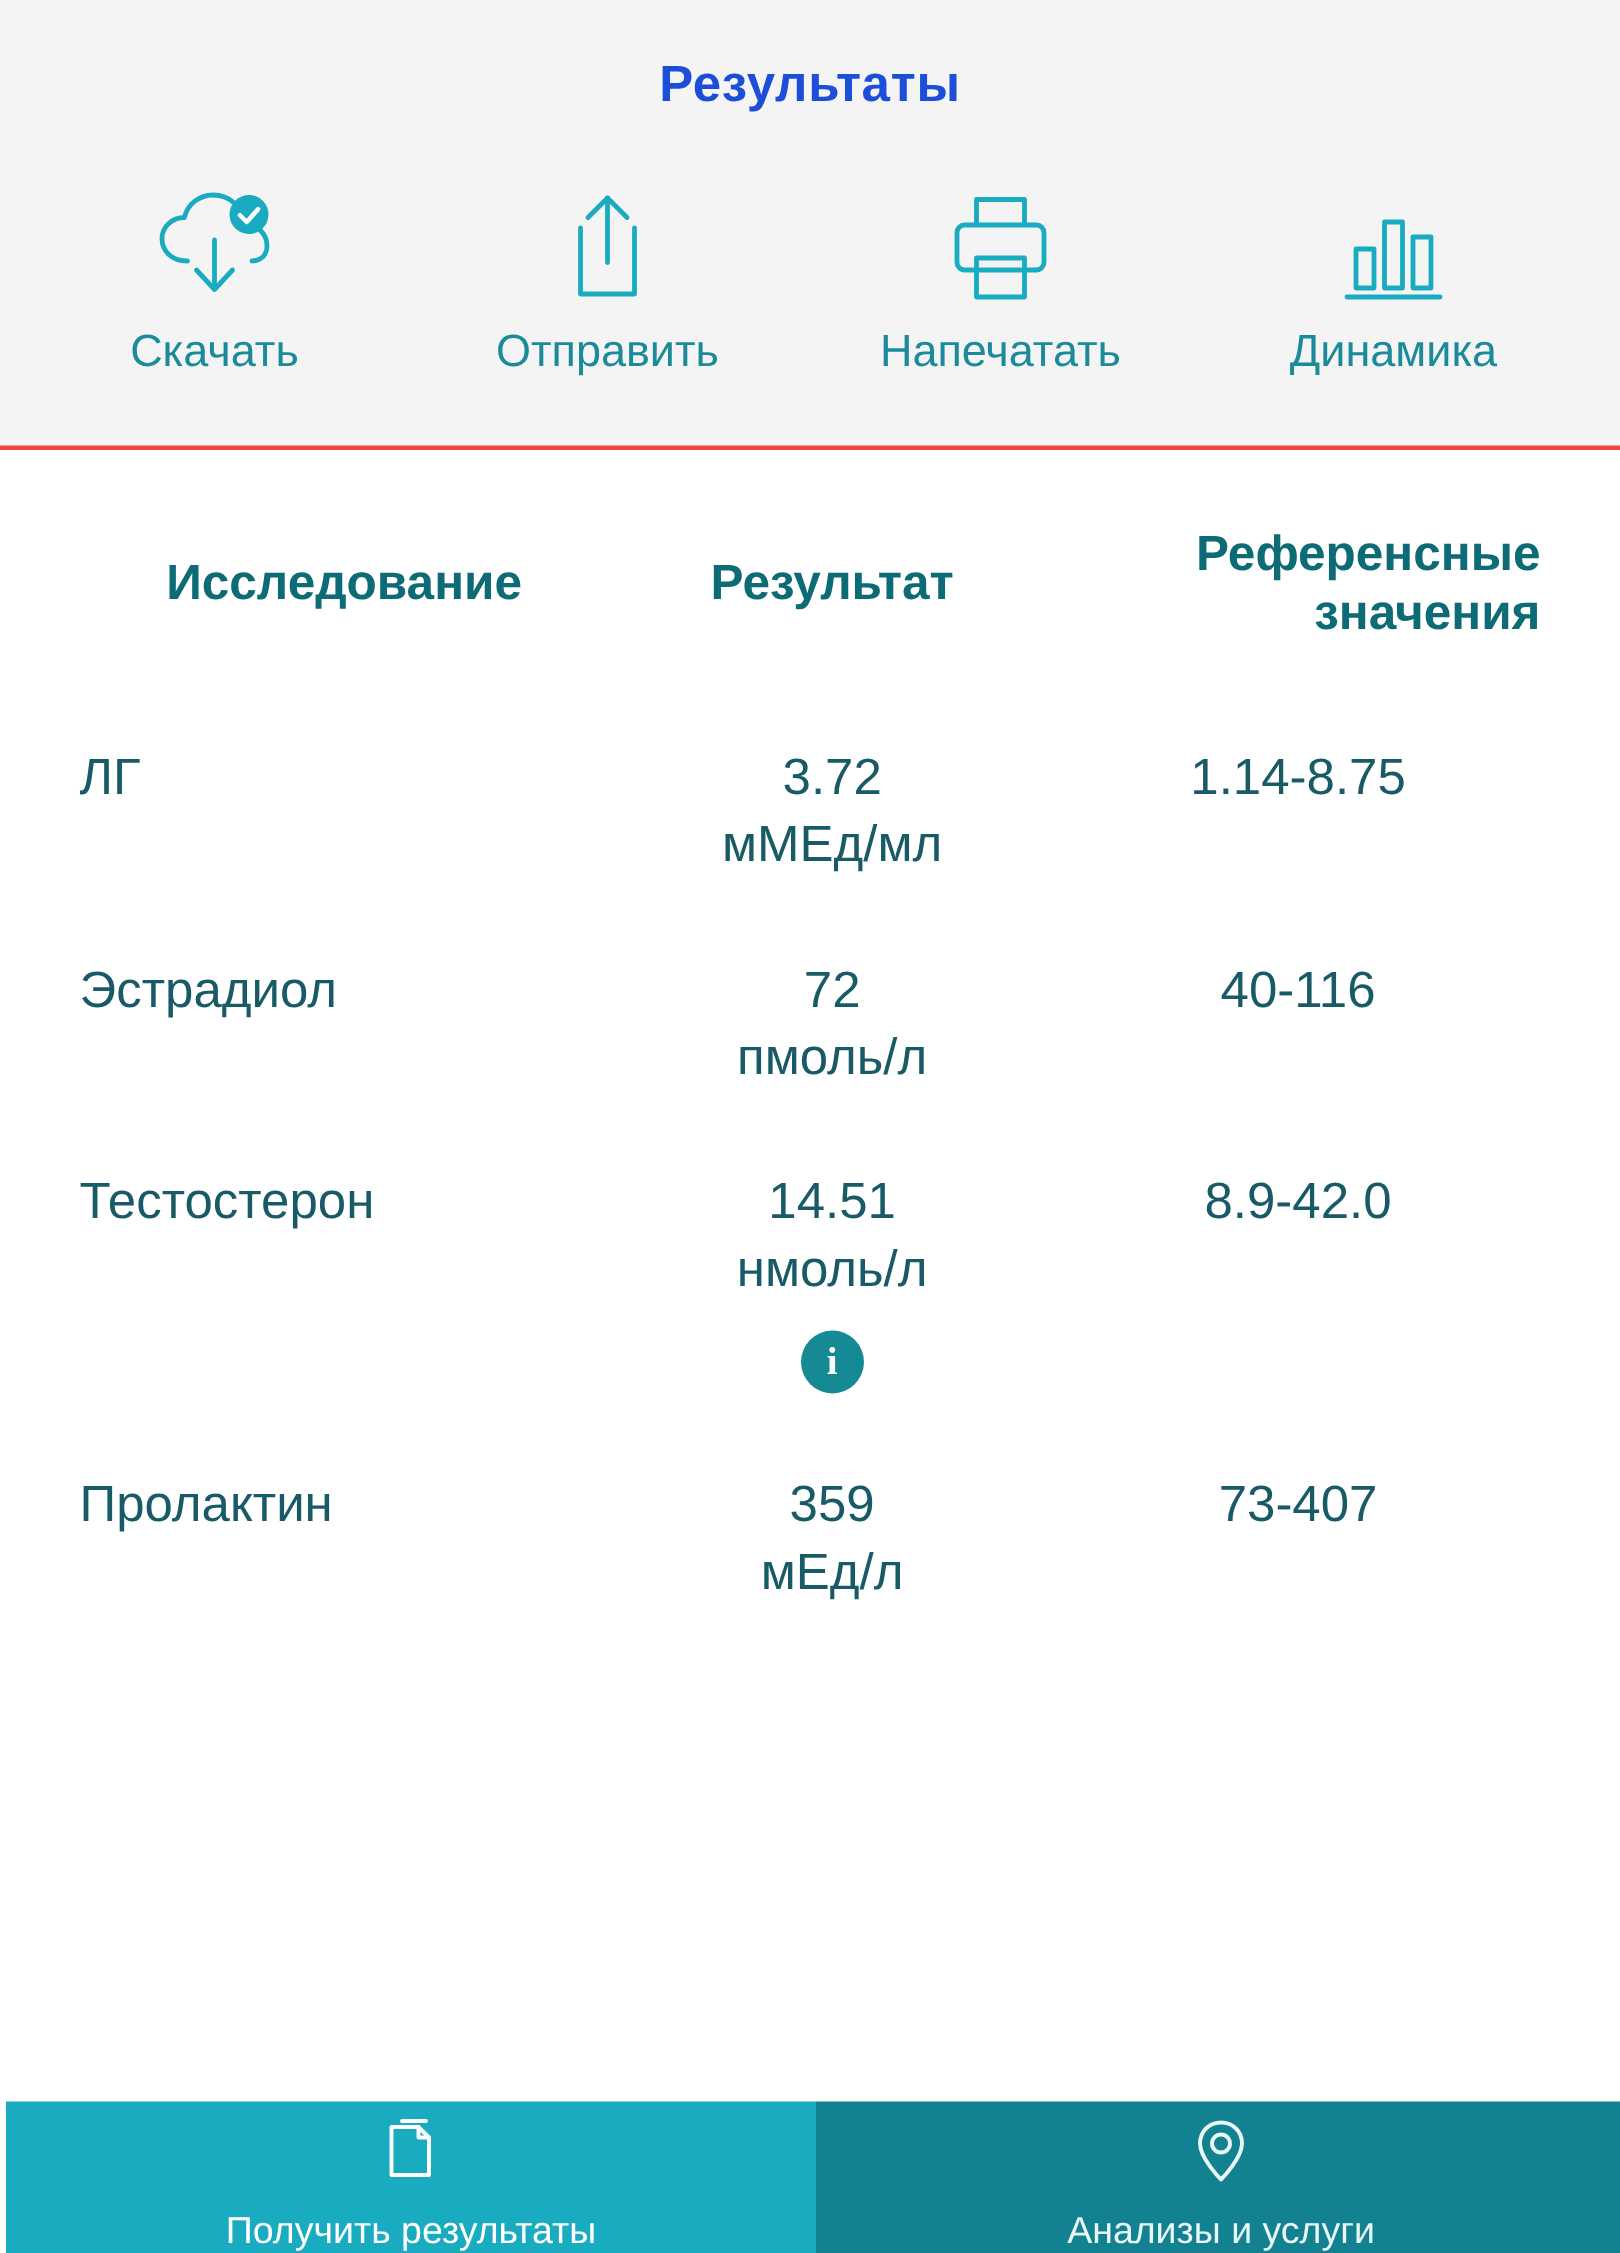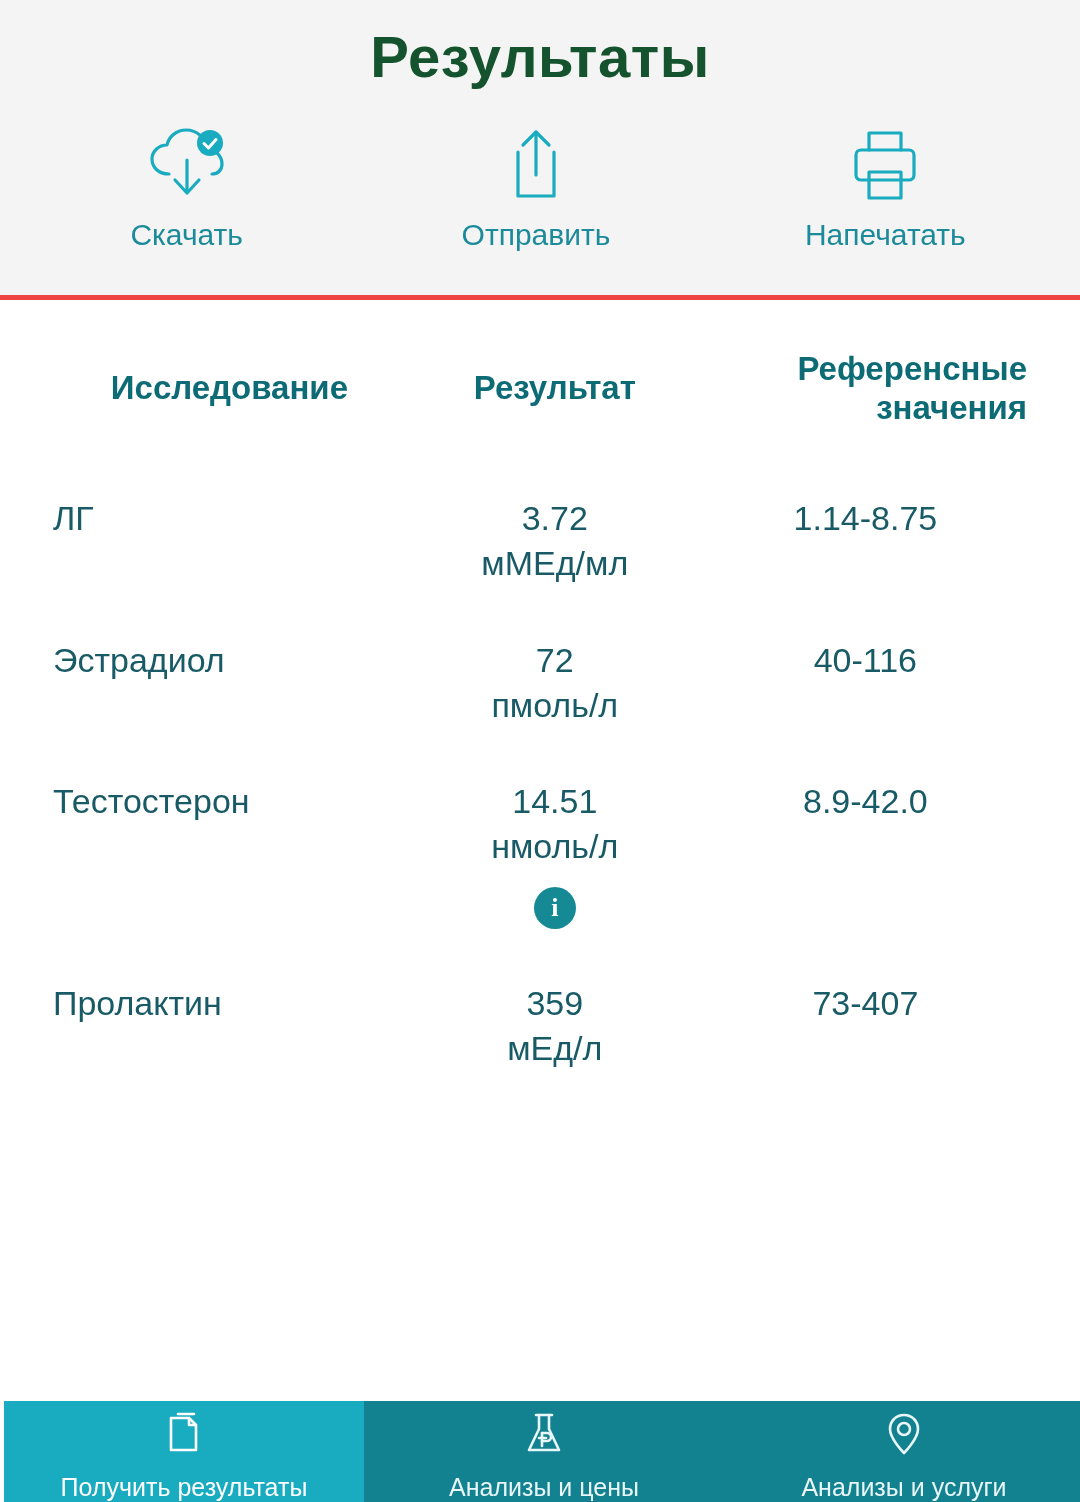--- a/index.html
+++ b/index.html
@@ -24,36 +24,36 @@
   
   .header {
     height: 112px;
     background: #f4f4f4;
     display: flex;
     align-items: center;
     justify-content: center;
     flex: 0 0 auto;
   }
   .header-title {
-    font-size: 58px;
+    font-size: 34px;
     font-weight: bold;
-    color: #14532d;
+    color: #1d4ed8;
     letter-spacing: 0.5px;
   }
 
   
   .actionbar {
     height: 188px;
     background: #f4f4f4;
     display: flex;
     align-items: flex-start;
     justify-content: space-around;
     padding: 14px 20px 0 12px;
     flex: 0 0 auto;
-    border-bottom: 5px solid #ef4444;
+    border-bottom: 3px solid #ef4444;
   }
   .action {
     width: 236px;
     display: flex;
     flex-direction: column;
     align-items: center;
     gap: 14px;
     cursor: pointer;
   }
   .action-icon {
@@ -194,20 +194,31 @@
       <div class="action-icon">
         <svg width="86" height="78" viewBox="0 0 86 78" fill="none" stroke="#19abbf" stroke-width="3.2" stroke-linecap="round" stroke-linejoin="round">
           <path d="M27 24 L27 7 L59 7 L59 24"></path>
           <rect x="14" y="24" width="58" height="30" rx="5"></rect>
           <rect x="27" y="46" width="32" height="26"></rect>
         </svg>
       </div>
       <div class="action-label">Напечатать</div>
     </div>
 
+    <div class="action">
+      <div class="action-icon">
+        <svg width="86" height="78" viewBox="0 0 86 78" fill="none" stroke="#19abbf" stroke-width="3.2" stroke-linecap="round" stroke-linejoin="round">
+          <rect x="18" y="40" width="12" height="26"></rect>
+          <rect x="37" y="22" width="12" height="44"></rect>
+          <rect x="56" y="32" width="12" height="34"></rect>
+          <path d="M12 72 L74 72"></path>
+        </svg>
+      </div>
+      <div class="action-label">Динамика</div>
+    </div>
 
   </div>
 
   <div class="table-wrap">
     <table class="results">
       <thead>
         <tr>
           <th class="col-study">Исследование</th>
           <th class="col-result">Результат</th>
           <th class="col-ref">Референсные значения</th>
@@ -281,32 +292,20 @@
       <div class="nav-icon">
         <svg width="52" height="52" viewBox="0 0 52 52" fill="none" stroke="#ffffff" stroke-width="2.6" stroke-linecap="round" stroke-linejoin="round">
           <path d="M13 9 L31 9 L38 16 L38 41 L13 41 Z"></path>
           <path d="M31 9 L31 16 L38 16"></path>
           <path d="M20 5 L36 5"></path>
         </svg>
       </div>
       <div class="nav-label">Получить результаты</div>
     </div>
 
-    <div class="navitem inactive">
-      <div class="nav-icon">
-        <svg width="52" height="52" viewBox="0 0 52 52" fill="none" stroke="#eaf7f9" stroke-width="2.6" stroke-linecap="round" stroke-linejoin="round">
-          <path d="M21 6 L21 20 L11 41 L41 41 L31 20 L31 6"></path>
-          <path d="M18 6 L34 6"></path>
-          <path d="M24 24 L24 37"></path>
-          <path d="M24 24 L29 24 A4 4 0 0 1 29 32 L24 32"></path>
-          <path d="M21 29 L28 29"></path>
-        </svg>
-      </div>
-      <div class="nav-label">Анализы и цены</div>
-    </div>
 
     <div class="navitem inactive">
       <div class="nav-icon">
         <svg width="52" height="52" viewBox="0 0 52 52" fill="none" stroke="#eaf7f9" stroke-width="2.6" stroke-linecap="round" stroke-linejoin="round">
           <path d="M26 6 C18 6 12 12 12 20 C12 30 26 44 26 44 C26 44 40 30 40 20 C40 12 34 6 26 6 Z"></path>
           <circle cx="26" cy="20" r="6"></circle>
         </svg>
       </div>
       <div class="nav-label">Анализы и услуги</div>
     </div>

